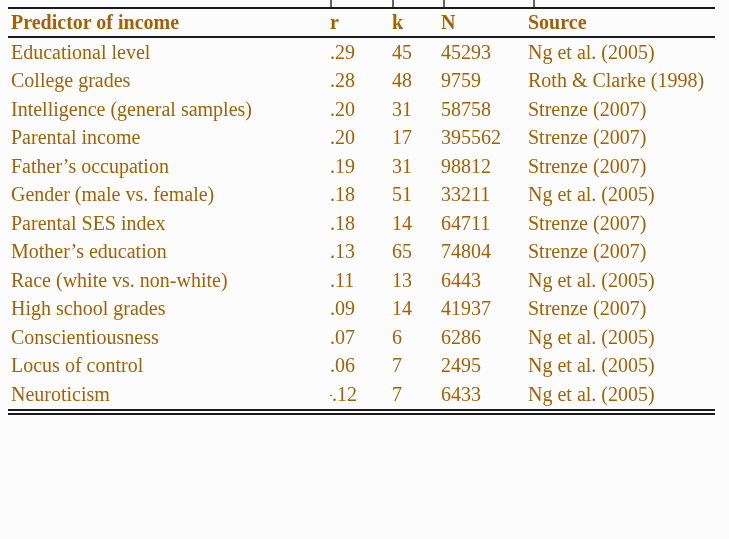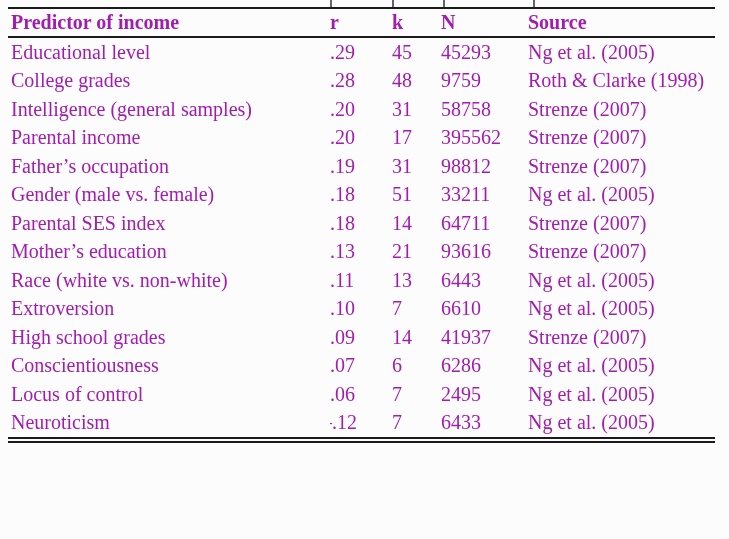--- a/index.html
+++ b/index.html
@@ -6,21 +6,21 @@
     margin: 0;
     padding: 0;
     background: #ffffff;
   }
   .page {
     position: relative;
     width: 729px;
     height: 539px;
     background: #fcfcfc;
     font-family: "Liberation Serif", "DejaVu Serif", serif;
-    color: #a21caf;
+    color: #a16207;
     overflow: hidden;
   }
   
   .tick {
     position: absolute;
     top: 0;
     width: 2px;
     height: 7px;
     background: #4a4a4a;
     opacity: 0.85;
@@ -142,36 +142,29 @@
         <tr>
           <td class="predictor">Parental SES index</td>
           <td class="r">.18</td>
           <td class="k">14</td>
           <td class="n">64711</td>
           <td class="source">Strenze (2007)</td>
         </tr>
         <tr>
           <td class="predictor">Mother’s education</td>
           <td class="r">.13</td>
-          <td class="k">21</td>
-          <td class="n">93616</td>
+          <td class="k">65</td>
+          <td class="n">74804</td>
           <td class="source">Strenze (2007)</td>
         </tr>
         <tr>
           <td class="predictor">Race (white vs. non-white)</td>
           <td class="r">.11</td>
           <td class="k">13</td>
           <td class="n">6443</td>
-          <td class="source">Ng et al. (2005)</td>
-        </tr>
-        <tr>
-          <td class="predictor">Extroversion</td>
-          <td class="r">.10</td>
-          <td class="k">7</td>
-          <td class="n">6610</td>
           <td class="source">Ng et al. (2005)</td>
         </tr>
         <tr>
           <td class="predictor">High school grades</td>
           <td class="r">.09</td>
           <td class="k">14</td>
           <td class="n">41937</td>
           <td class="source">Strenze (2007)</td>
         </tr>
         <tr>

